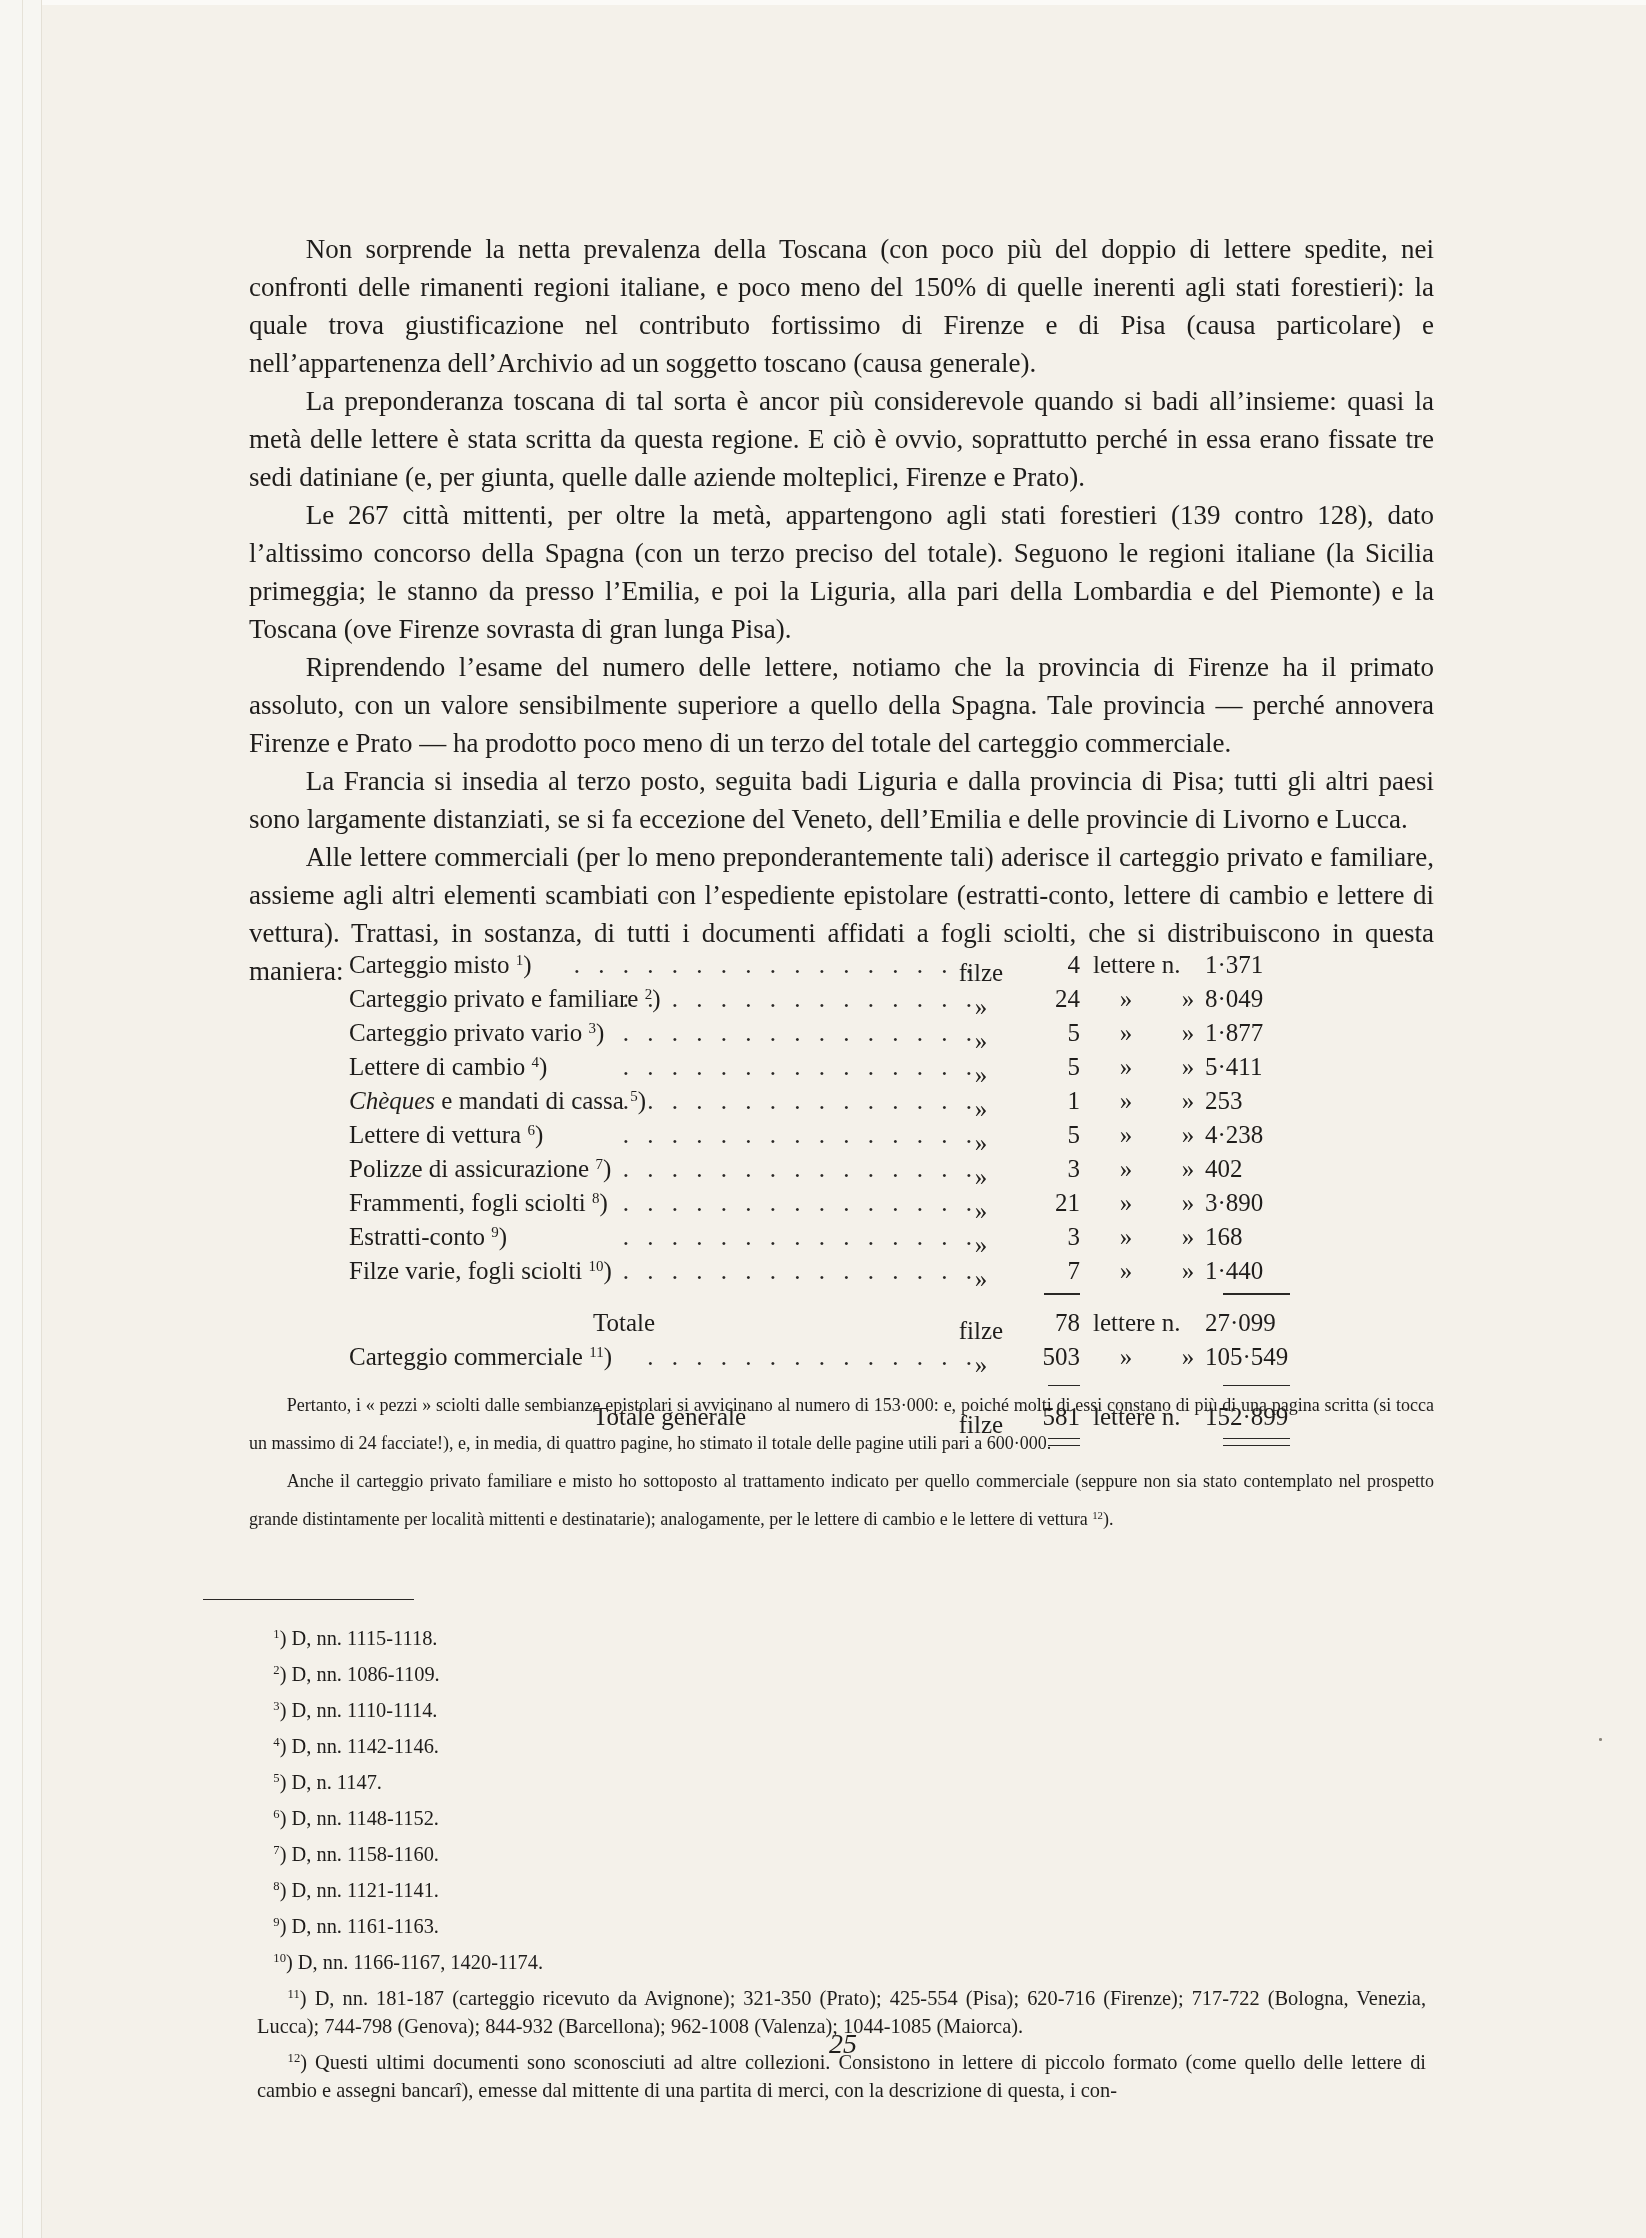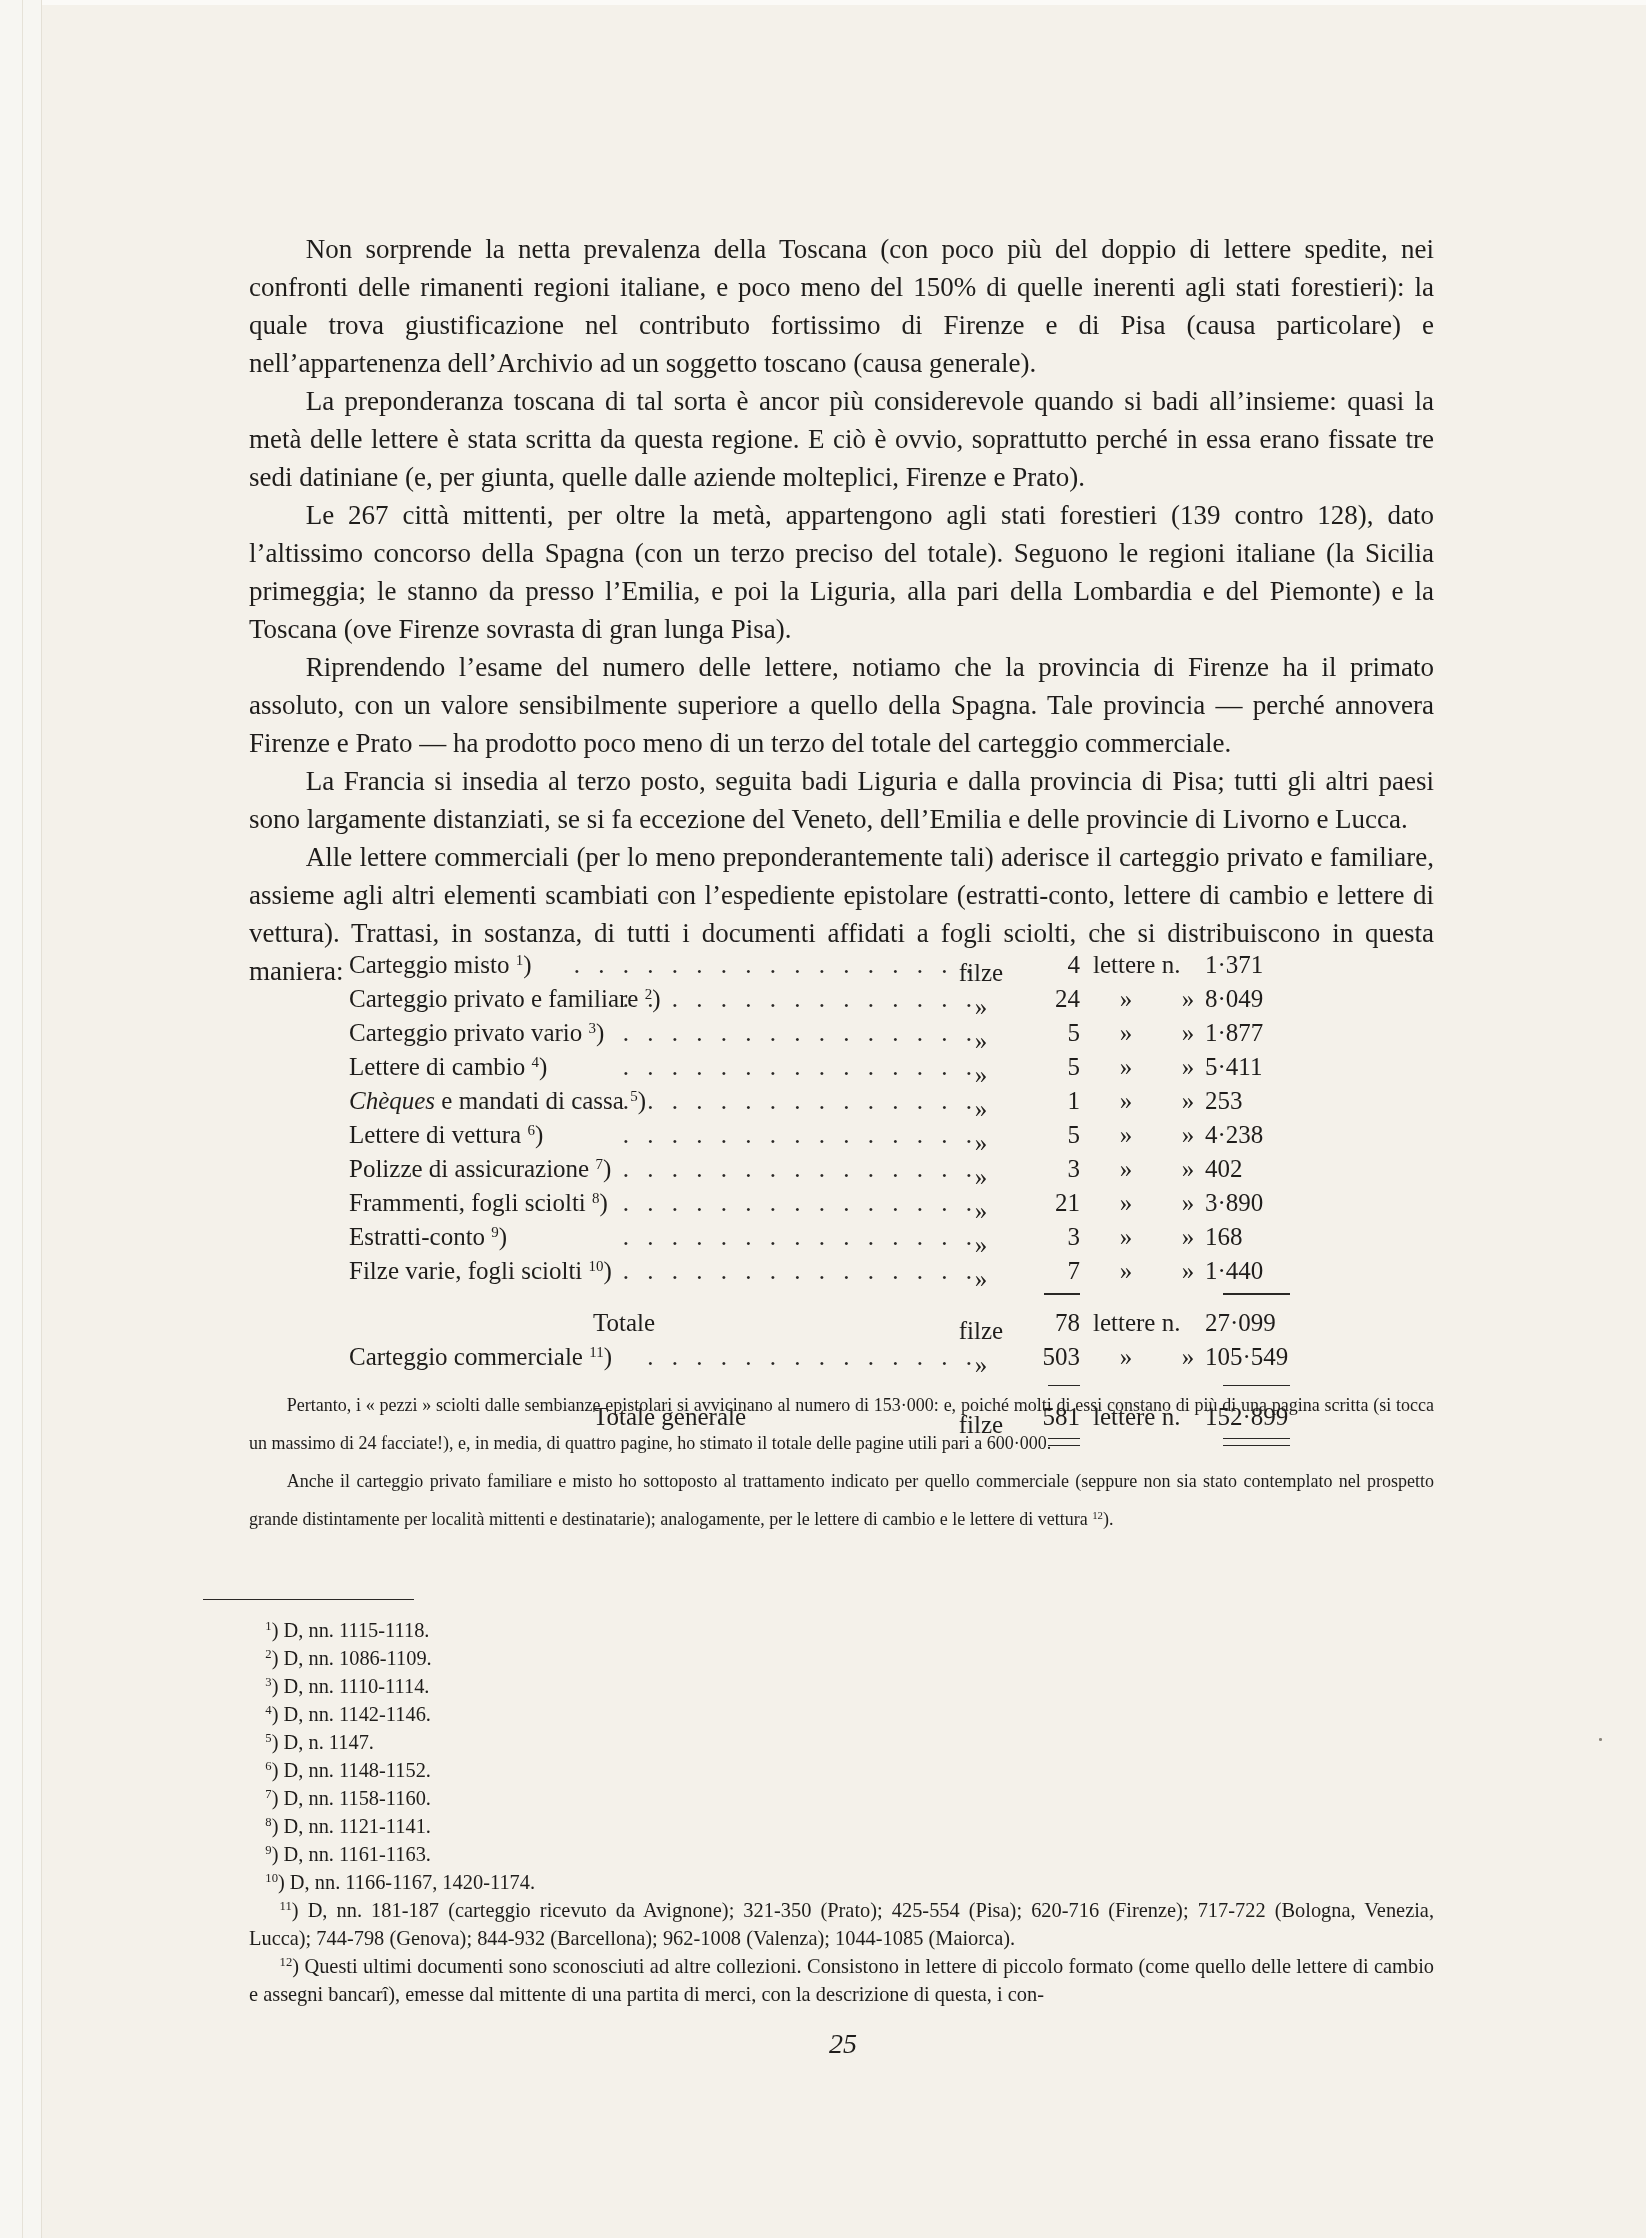--- a/index.html
+++ b/index.html
@@ -54,21 +54,21 @@
   .after-text p { margin:0; }
   .after-text p.ind { text-indent:2.1em; }
 
   .fn-rule {
     position:absolute; left:203px; top:1599px; width:211px; height:1.3px; background:#2a2826;
   }
   .footnotes {
     position:absolute; left:249px; top:1616px; width:1185px;
     font-size:20.4px; line-height:28px; text-align:justify;
   }
-  .footnotes .fn { margin:0; padding-left:0; }
+  .footnotes .fn { margin:8px; padding-left:0; }
   .footnotes .fn.short { text-indent:0.4em; }
   .footnotes .fn.long { text-indent:0; }
   .footnotes .mark { font-size:0.62em; vertical-align:0.55em; line-height:0; }
   .page-number {
     position:absolute; left:810px; top:2028px; width:66px; text-align:center;
     font-size:28px; font-style:italic;
   }
   .speck { position:absolute; width:2.6px; height:2.6px; border-radius:1.3px; background:#8a857b; }
 </style>
 </head>

